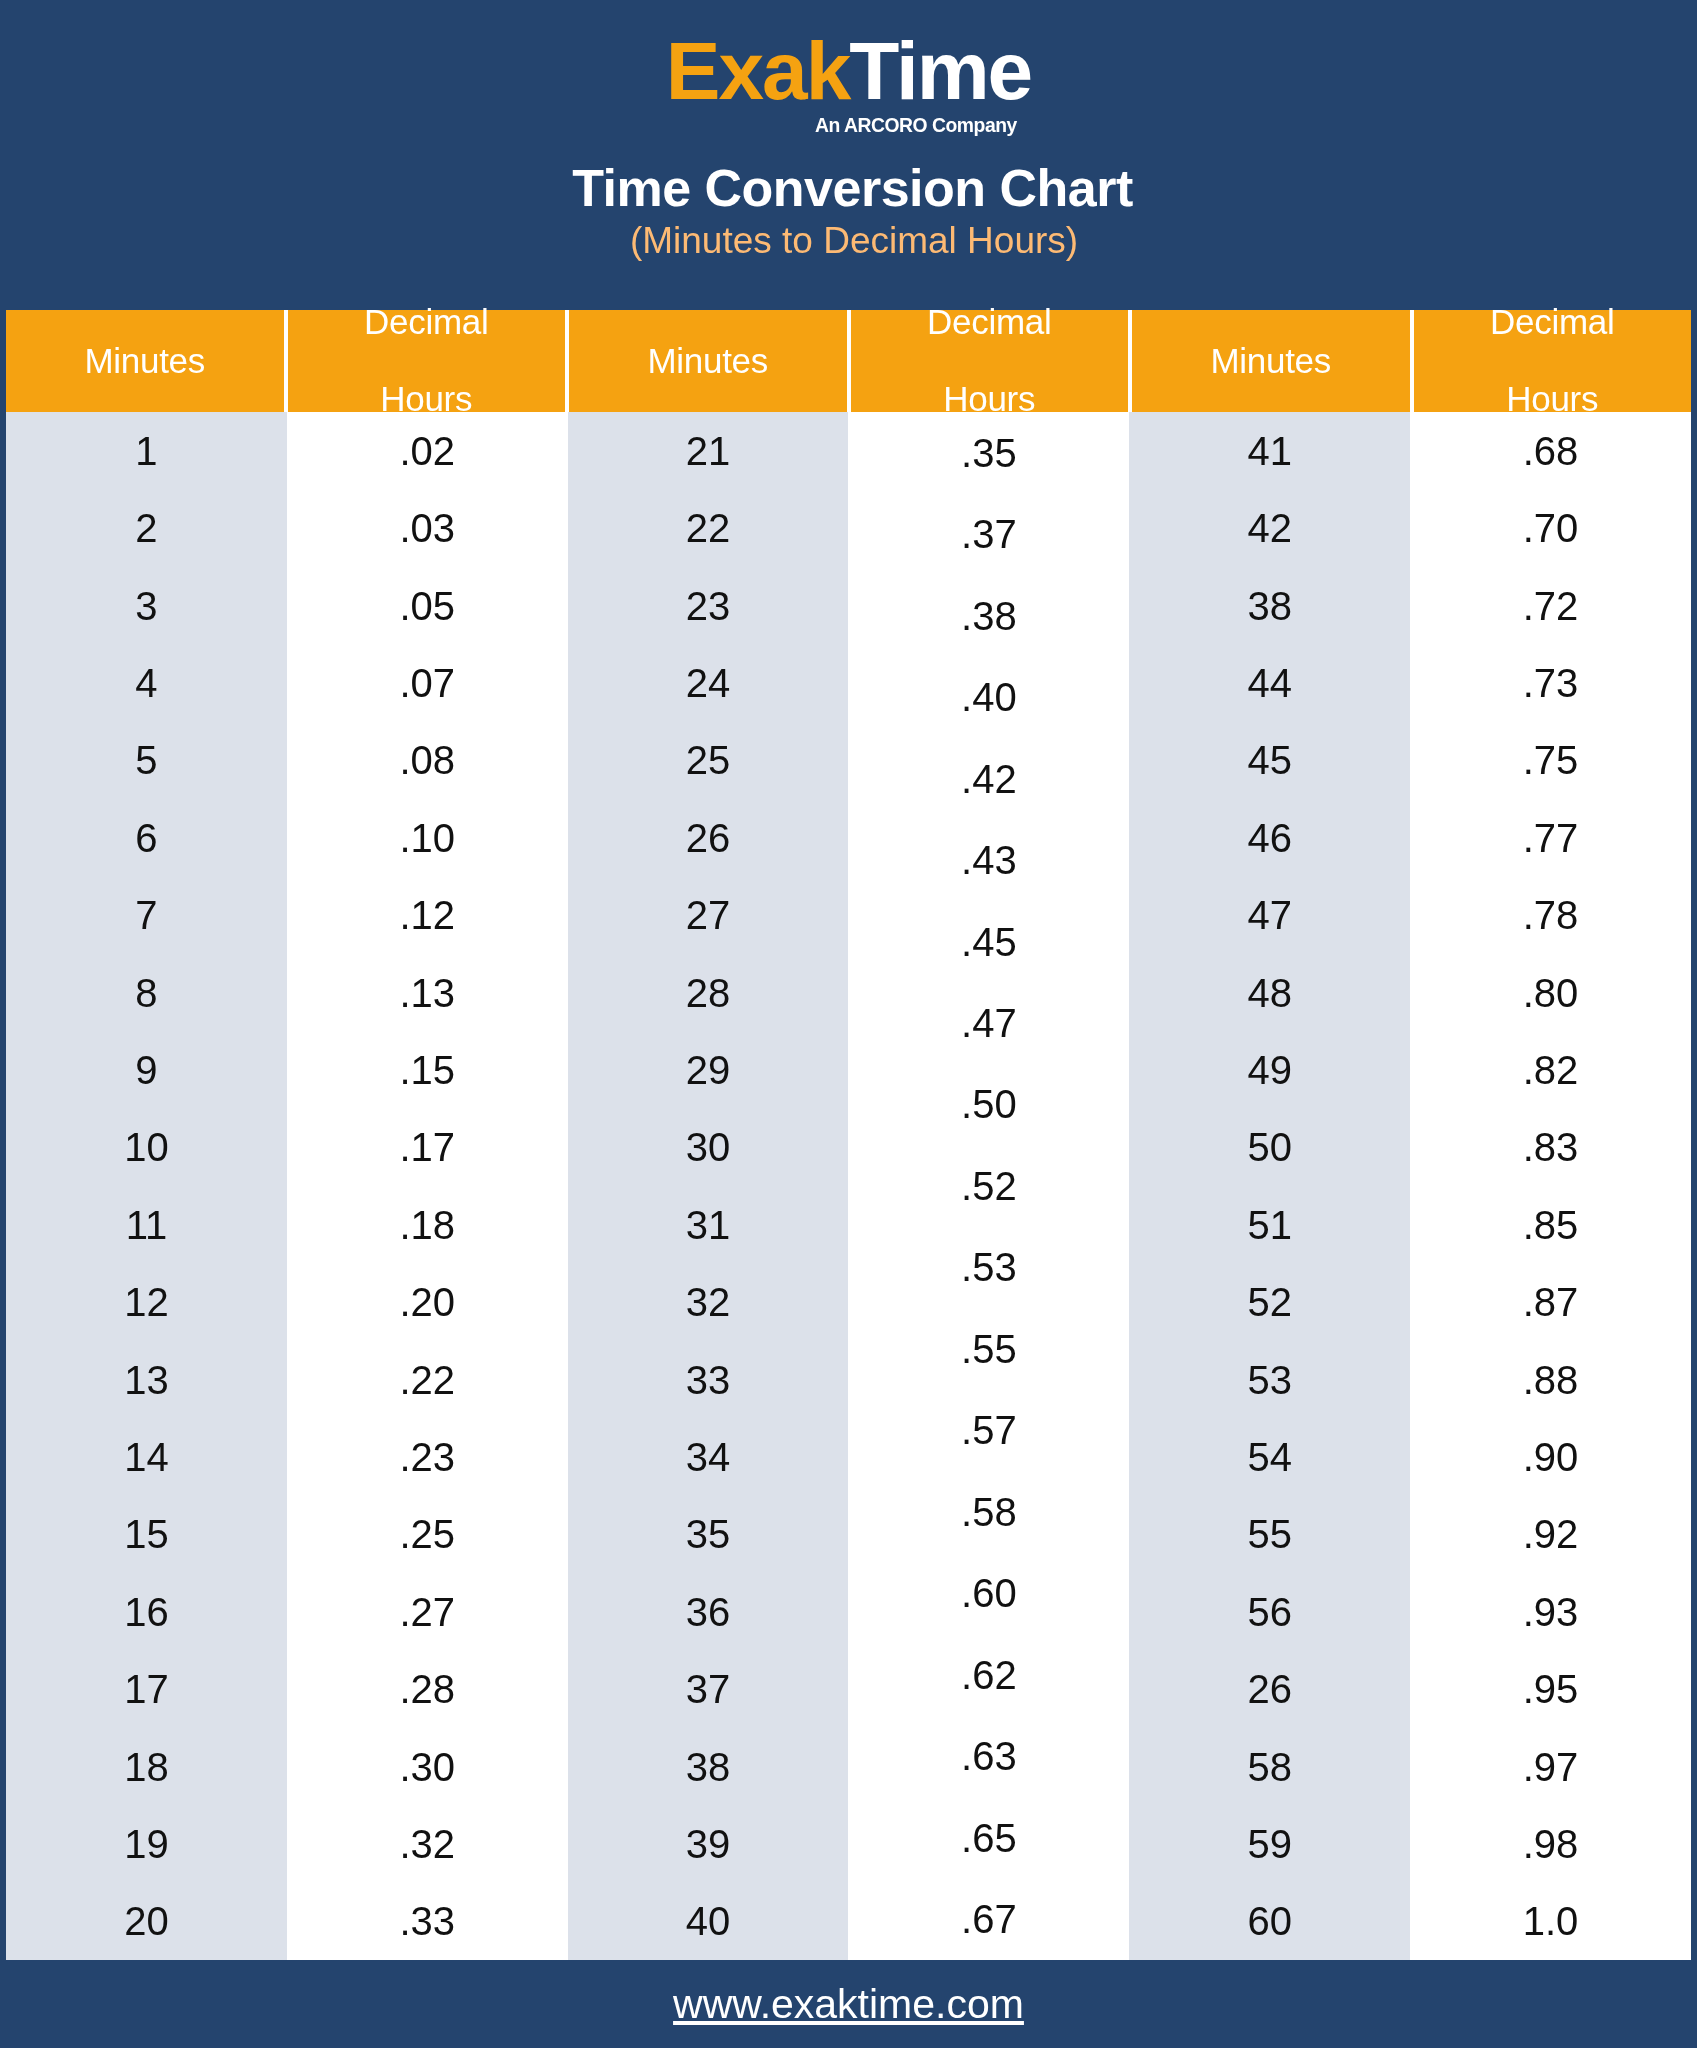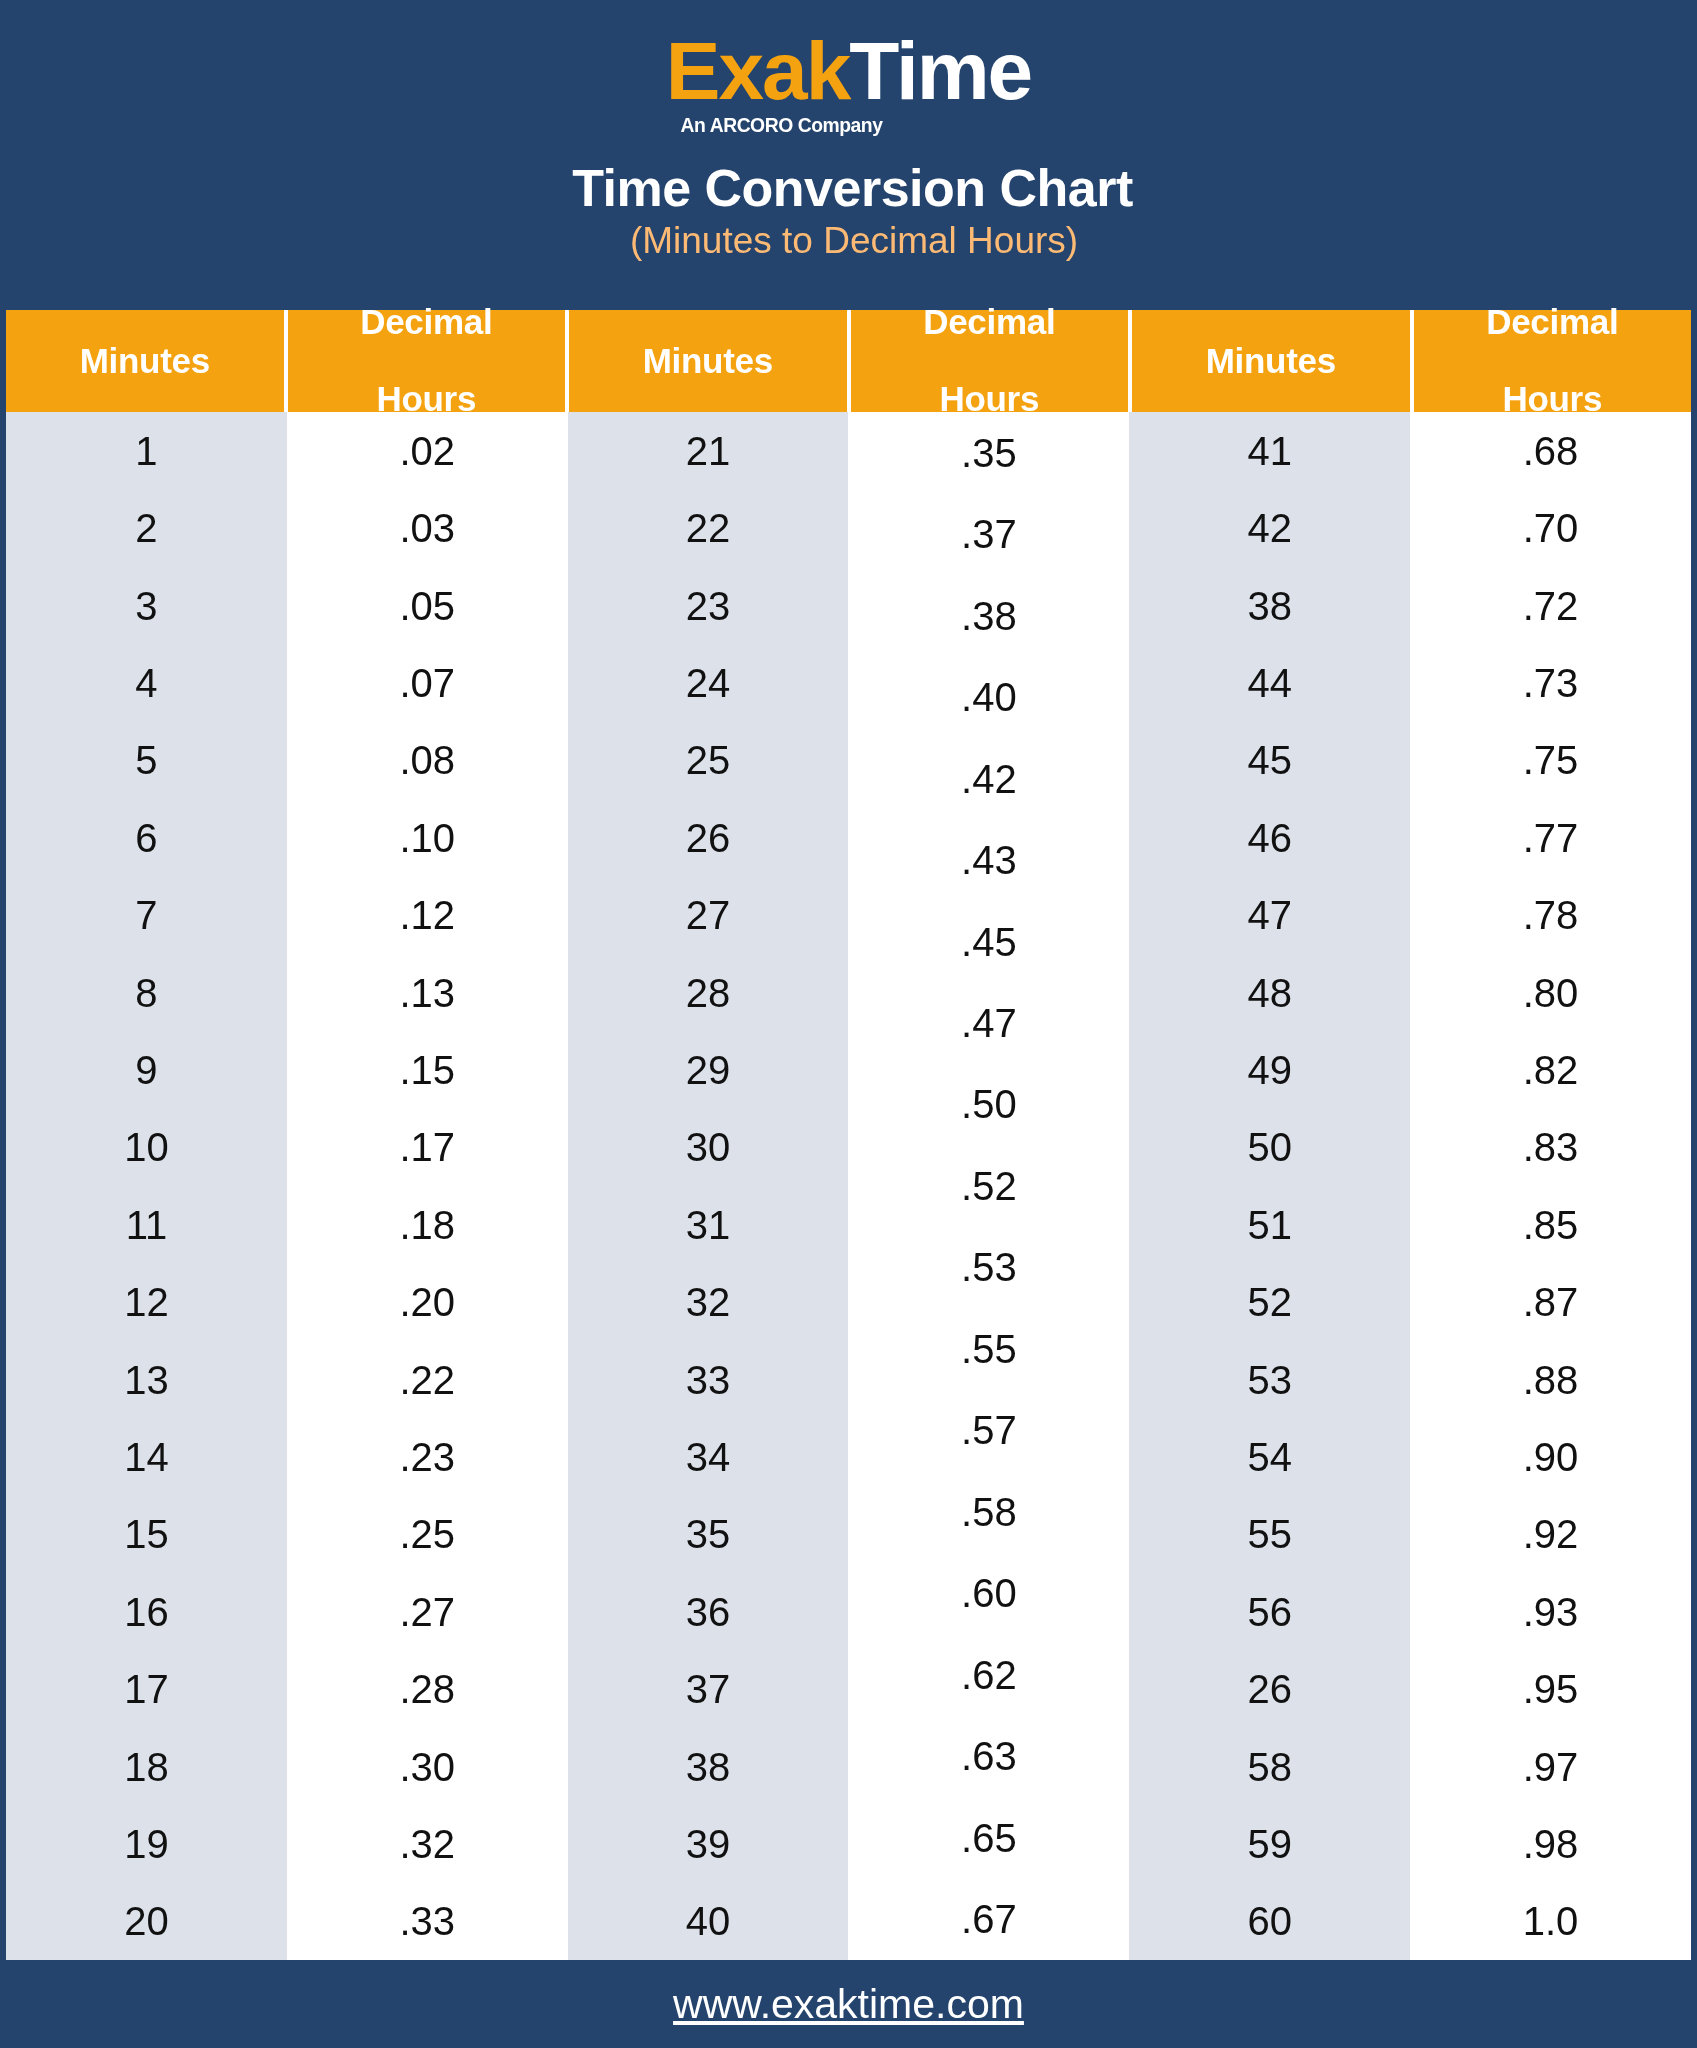--- a/index.html
+++ b/index.html
@@ -31,21 +31,21 @@
     padding-top: 30px;
     padding-bottom: 8px;
     text-align: center;
     flex: 0 0 auto;
     height: 310px;
     box-sizing: border-box;
   }
 
   .logo {
     display: inline-block;
-    text-align: left;
+    text-align: right;
     line-height: 1;
     margin-bottom: 6px;
   }
   .logo-word {
     font-size: 82px;
     font-weight: bold;
     letter-spacing: -2px;
     line-height: 1.0;
     display: block;
     white-space: nowrap;
@@ -93,21 +93,21 @@
     display: flex;
     background: #24446E;
     flex: 0 0 auto;
     height: 102px;
   }
   .th {
     flex: 1 1 0;
     background: #F5A211;
     color: #FFFFFF;
     font-size: 35px;
-    font-weight: bold;
+    font-weight: normal;
     display: flex;
     align-items: center;
     justify-content: center;
     text-align: center;
     line-height: 1.1;
     border-right: 4px solid #FFFFFF;
     box-sizing: border-box;
     letter-spacing: -0.3px;
   }
   .th:last-child { border-right: none; }

